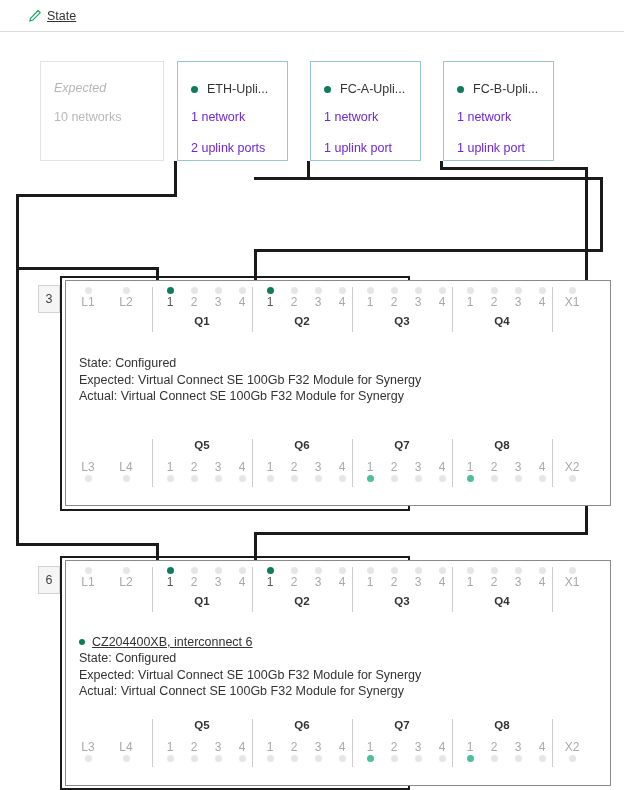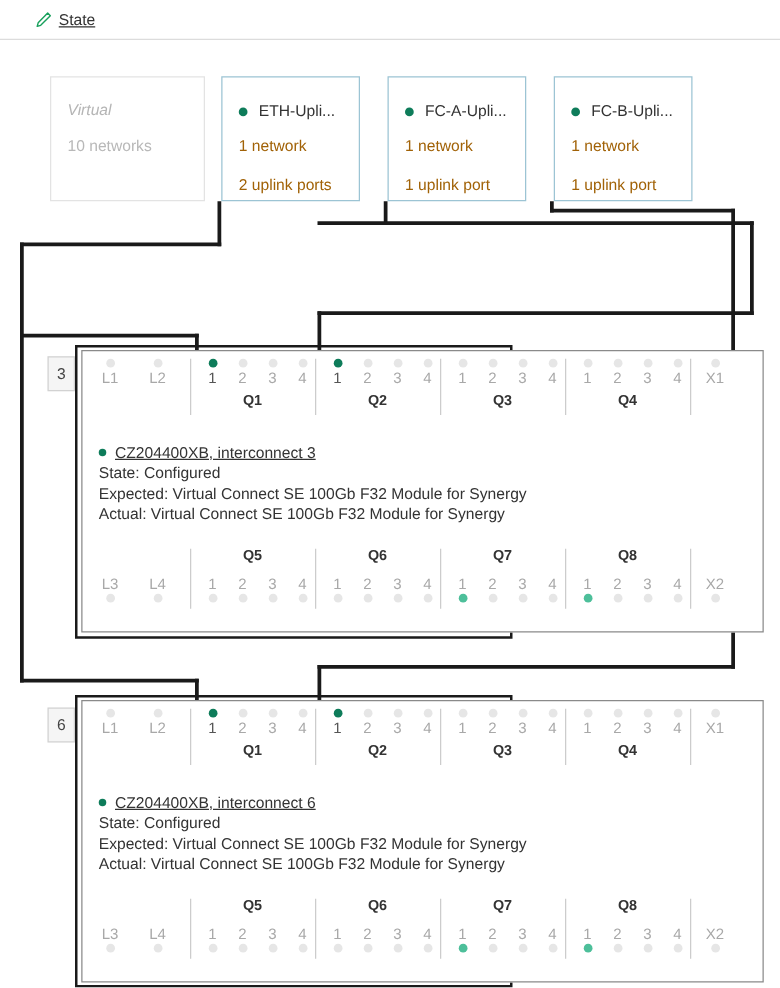--- a/index.html
+++ b/index.html
@@ -89,21 +89,21 @@
   }
   .card-title.internal-label {
     font-style: italic;
     color: #b5b5b5;
     font-size: 12.5px;
   }
   .card-line {
     position: absolute;
     left: 13px;
     font-size: 12.5px;
-    color: #a16207;
+    color: #6d28d9;
     white-space: nowrap;
   }
   .card-line.l1 { top: 48px; }
   .card-line.l2 { top: 79px; }
   .card.internal .card-line { color: #b8b8b8; }
   .card.internal .card-title-row { top: 19px; }
 
   
   .wire {
     position: absolute;
@@ -219,21 +219,21 @@
         <path d="M11.6 1.7 L14 4.1 L5.2 12.9 L2 13.8 L2.9 10.6 Z" fill="none" stroke="#18a05c" stroke-width="1.3" stroke-linejoin="round"></path>
       </svg>
     </span>
     <span class="edit-label">State</span>
   </span>
 </div>
 <div class="header-rule"></div>
 
 <div class="card internal" style="left:40px; top:61px; width:124px; height:100px;">
   <div class="card-title-row">
-    <span class="card-title internal-label">Virtual</span>
+    <span class="card-title internal-label">Expected</span>
   </div>
   <div class="card-line l1">10 networks</div>
 </div>
 
 <div class="card uplink" style="left:177px; top:61px; width:111px; height:100px;">
   <div class="card-title-row">
     <span class="dot-green"></span>
     <span class="card-title">ETH-Upli...</span>
   </div>
   <div class="card-line l1">1 network</div>
@@ -375,24 +375,20 @@
       <div class="lbl">X1</div>
     </div>
 
     <div class="qlabel" style="left:106px; top:28px;">Q1</div>
     <div class="qlabel" style="left:206px; top:28px;">Q2</div>
     <div class="qlabel" style="left:306px; top:28px;">Q3</div>
     <div class="qlabel" style="left:406px; top:28px;">Q4</div>
   </div>
 
   <div class="ic-detail" style="top:74px;">
-    <div class="name-row">
-      <span class="name-dot"></span>
-      <span class="name-link">CZ204400XB, interconnect 3</span>
-    </div>
     <div class="dline">State: Configured</div>
     <div class="dline">Expected: Virtual Connect SE 100Gb F32 Module for Synergy</div>
     <div class="dline">Actual: Virtual Connect SE 100Gb F32 Module for Synergy</div>
   </div>
 
   <div class="portrow" style="top:158px;">
     <div class="vdiv" style="left:86px; top:0; height:48px;"></div>
     <div class="vdiv" style="left:186px; top:0; height:48px;"></div>
     <div class="vdiv" style="left:286px; top:0; height:48px;"></div>
     <div class="vdiv" style="left:386px; top:0; height:48px;"></div>

